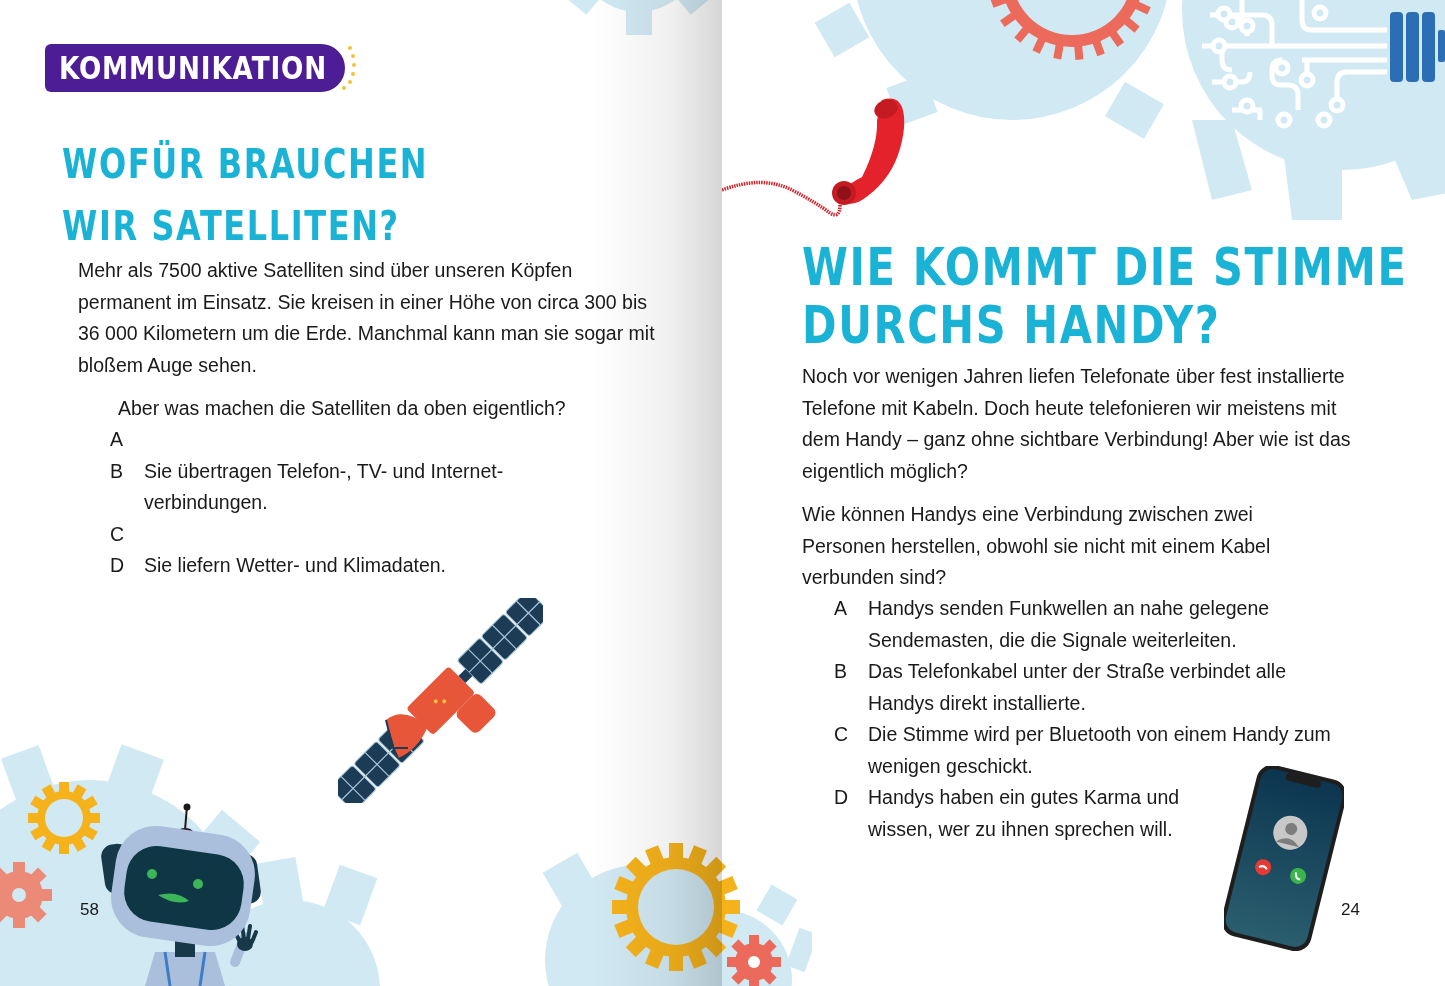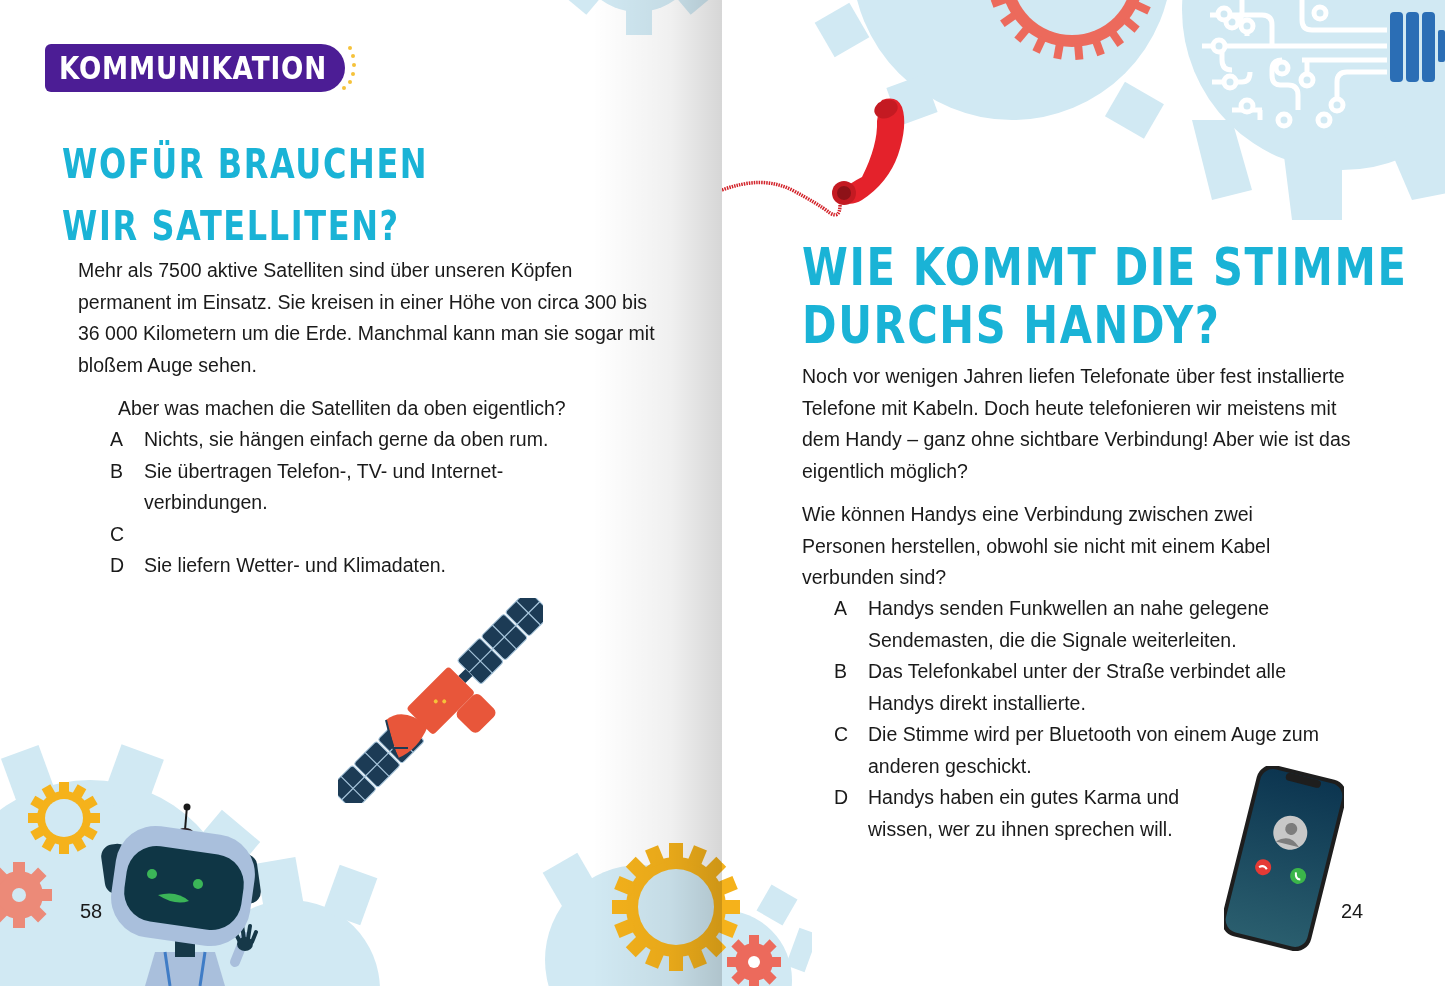--- a/index.html
+++ b/index.html
@@ -19,21 +19,21 @@
   .headline-left { left: 62px; top: 133px; font-size: 40px; }
   .headline-right { left: 802px; top: 238px; font-size: 52px; line-height: 58px; }
   .body-text { position: absolute; font-family: "Liberation Sans", sans-serif; font-size: 19.5px; line-height: 31.5px; color: #1a1a1a; z-index: 3; }
   .body-text p { margin: 0 0 12px 0; }
   .intro-left { left: 78px; top: 255px; width: 580px; }
   .question-left { left: 90px; top: 393px; width: 580px; margin-left: 28px; }
   .options { position: absolute; z-index: 3; font-family: "Liberation Sans", sans-serif; font-size: 19.5px; line-height: 31.5px; color: #1a1a1a; }
   .option { display: flex; }
   .option .letter { width: 34px; flex: none; }
   .options-left { left: 110px; top: 424px; width: 520px; }
-  .page-number { position: absolute; font-family: "Liberation Sans", sans-serif; font-size: 20px; color: #1a1a1a; z-index: 4; }
+  .page-number { position: absolute; font-family: "Liberation Sans", sans-serif; font-size: 17px; color: #1a1a1a; z-index: 4; }
   .pn-left { left: 80px; top: 900px; }
   .illus { position: absolute; z-index: 2; }
 </style>
 </head>
 <body>
 
 <div class="spread">
 
   <div class="page page-left">
 
@@ -217,21 +217,20 @@
     <div class="body-text intro-left">
       <p>Mehr als 7500 aktive Satelliten sind über unseren Köpfen permanent im Einsatz. Sie kreisen in einer Höhe von circa 300 bis 36 000 Kilometern um die Erde. Manchmal kann man sie sogar mit bloßem Auge sehen.</p>
     </div>
     <div class="body-text question-left">
       <p>Aber was machen die Satelliten da oben eigentlich?</p>
     </div>
 
     <div class="options options-left">
       <div class="option">
         <span class="letter">A</span>
-        <span>Nichts, sie hängen einfach gerne da oben rum.</span>
       </div>
       <div class="option" style="width:450px;">
         <span class="letter">B</span>
         <span>Sie übertragen Telefon-, TV- und Internet-verbindungen.</span>
       </div>
       <div class="option">
         <span class="letter">C</span>
       </div>
       <div class="option">
         <span class="letter">D</span>
@@ -407,21 +406,21 @@
       <div class="option" style="width:480px;">
         <span class="letter">A</span>
         <span>Handys senden Funkwellen an nahe gelegene Sendemasten, die die Signale weiterleiten.</span>
       </div>
       <div class="option" style="width:520px;">
         <span class="letter">B</span>
         <span>Das Telefonkabel unter der Straße verbindet alle Handys direkt installierte.</span>
       </div>
       <div class="option" style="width:520px;">
         <span class="letter">C</span>
-        <span>Die Stimme wird per Bluetooth von einem Auge zum anderen geschickt.</span>
+        <span>Die Stimme wird per Bluetooth von einem Handy zum wenigen geschickt.</span>
       </div>
       <div class="option" style="width:385px;">
         <span class="letter">D</span>
         <span>Handys haben ein gutes Karma und wissen, wer zu ihnen sprechen will.</span>
       </div>
     </div>
 
     <div class="page-number" style="left:619px; top:900px;">24</div>
   </div>
 

